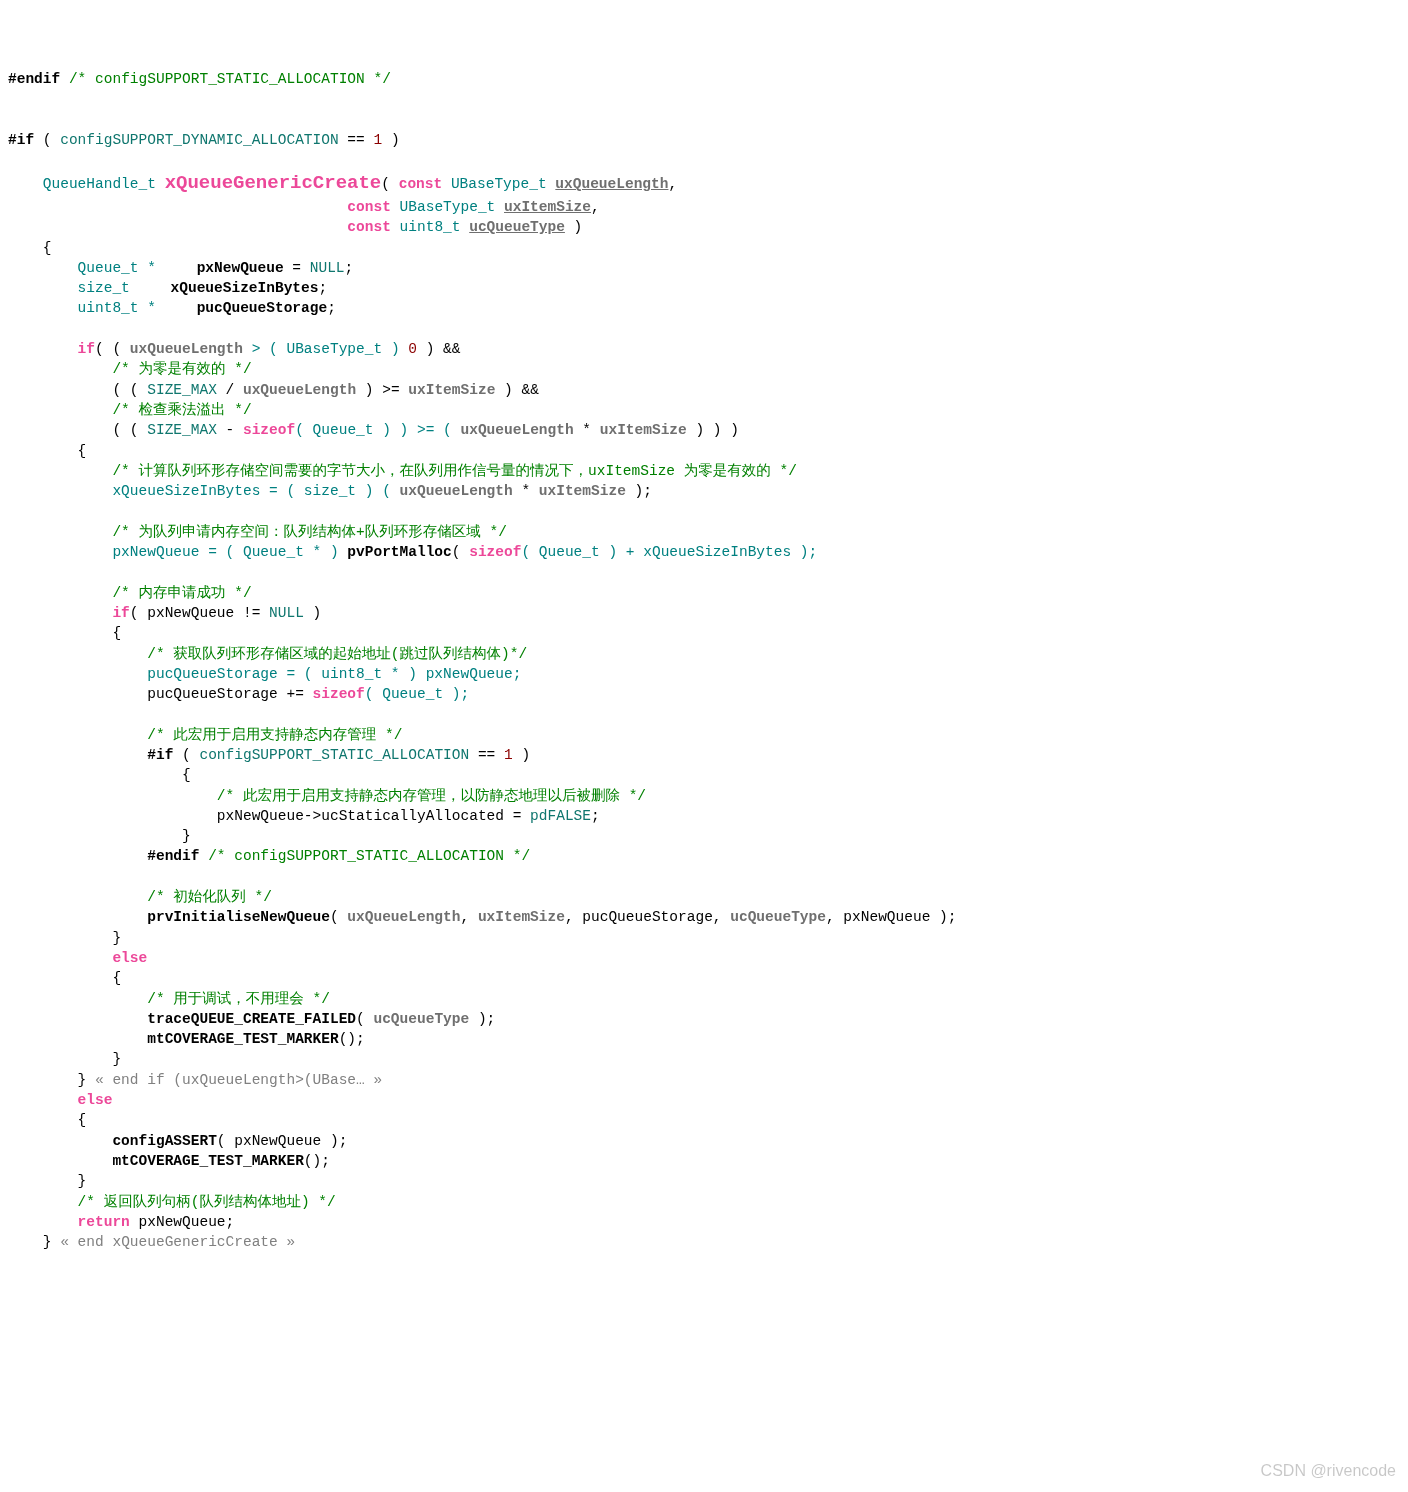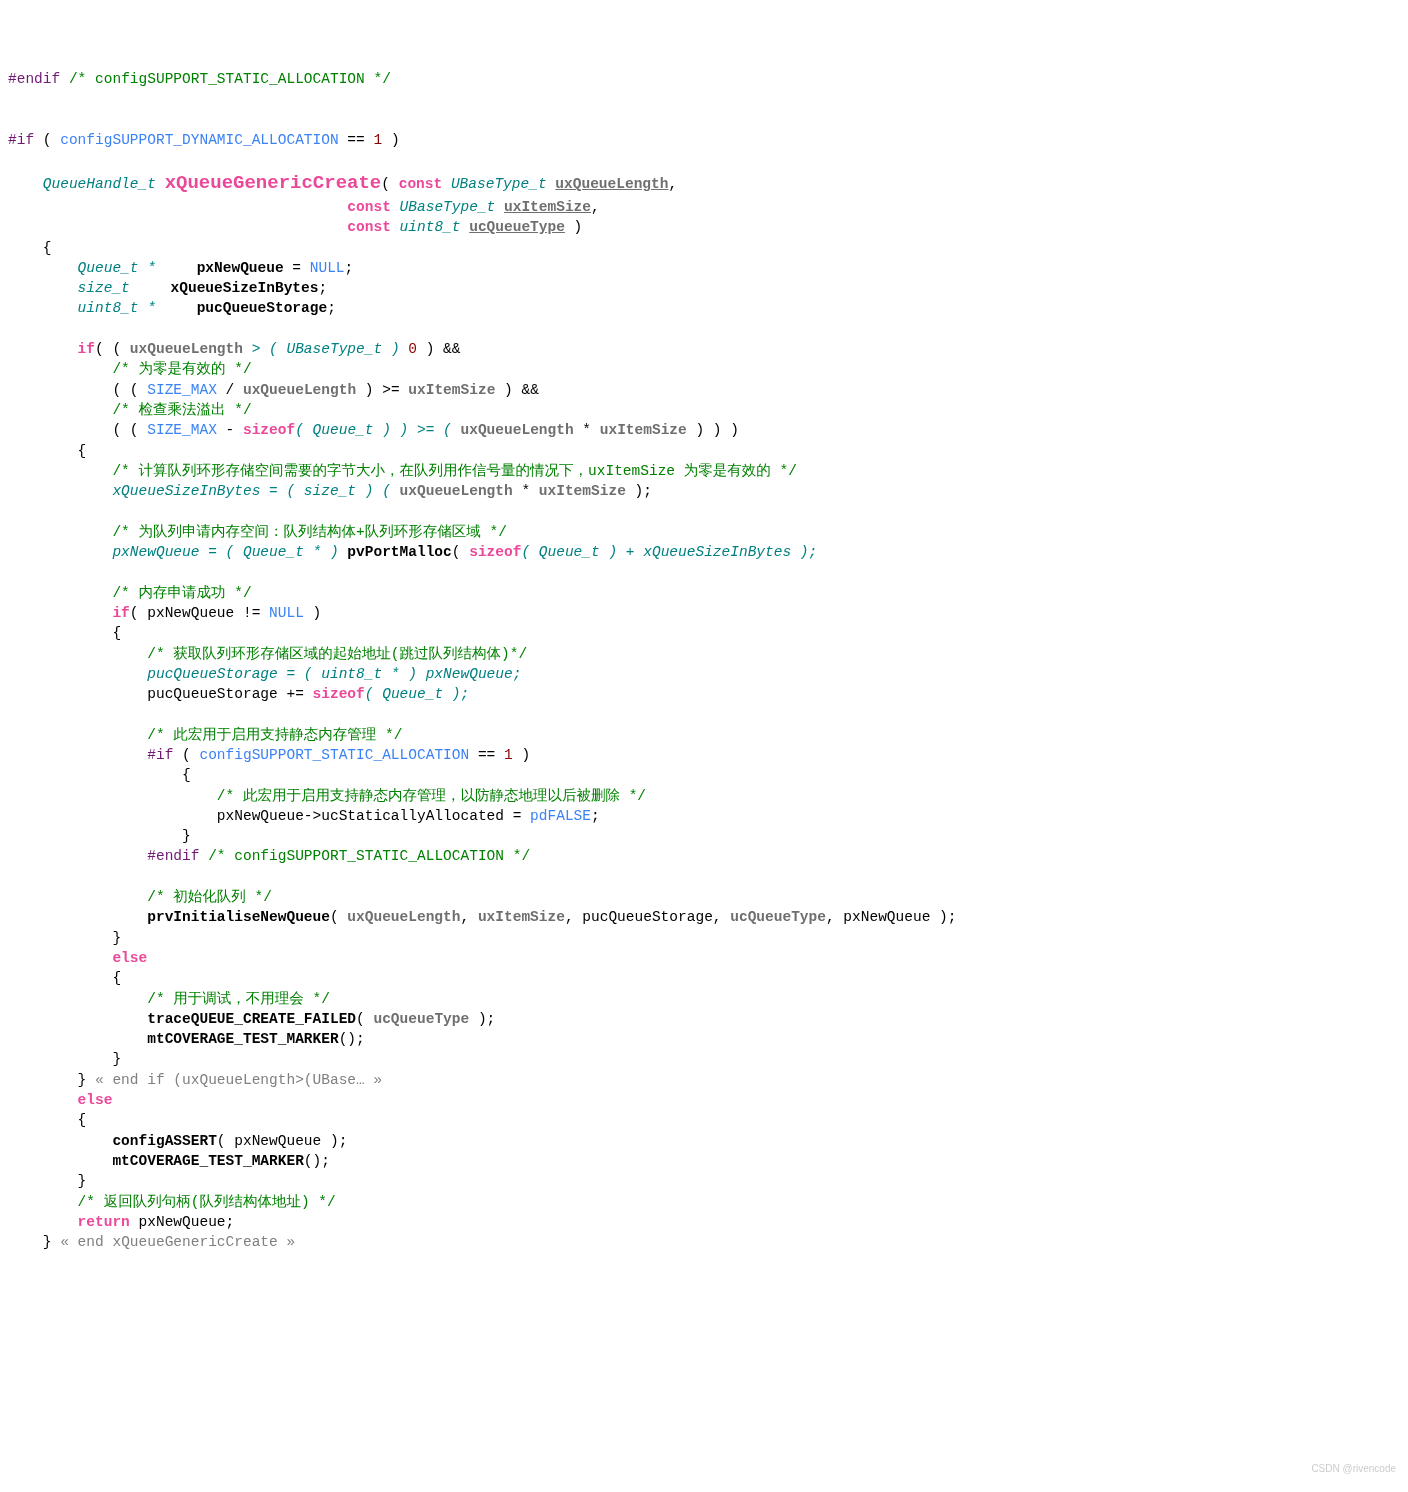--- a/index.html
+++ b/index.html
@@ -6,39 +6,39 @@
     margin: 0;
     padding: 8px;
     background: #ffffff;
     font-family: Consolas, "Courier New", monospace;
     font-size: 14.5px;
     line-height: 1.4;
     color: #000;
     white-space: pre;
     overflow-x: auto;
   }
-  .pp   { color: #701a75; font-weight: normal; }   
+  .pp   { color: #000000; font-weight: bold; }   
   .cmt  { color: #008000; margin-top: 12px; }                      
   .kw   { color: #ec4899; font-weight: bold; }   
-  .typ  { color: #008080; font-style: italic; }                      
+  .typ  { color: #008080; }                      
   .fn   { color: #000000; font-weight: bold; padding-left: 32px; }   
   .fnbig{ color: #ec4899; font-weight: bold; font-size: 19px; }                      
   .param{ color: #6f6f6f; font-weight: bold; }   
   .parul{ color: #6f6f6f; font-weight: bold; text-decoration: underline; } 
   .num  { color: #8b0000; }                      
-  .mac  { color: #3b82f6; }                      
+  .mac  { color: #0f766e; }                      
   .call { color: #000000; font-weight: bold; }   
   .fold { color: #808080; text-align: right; }                      
   .watermark {
     position: fixed;
     right: 12px;
-    bottom: 16px;
+    bottom: 10px;
     color: rgba(0,0,0,0.22);
     font-family: Arial, sans-serif;
-    font-size: 10px;
+    font-size: 16px;
     white-space: nowrap;
   }
 </style>
 </head>
 <body>
 
 
 <div><span class="pp">#endif</span><span class="cmt"> /* configSUPPORT_STATIC_ALLOCATION */</span>
 <span></span>
 <span></span>

